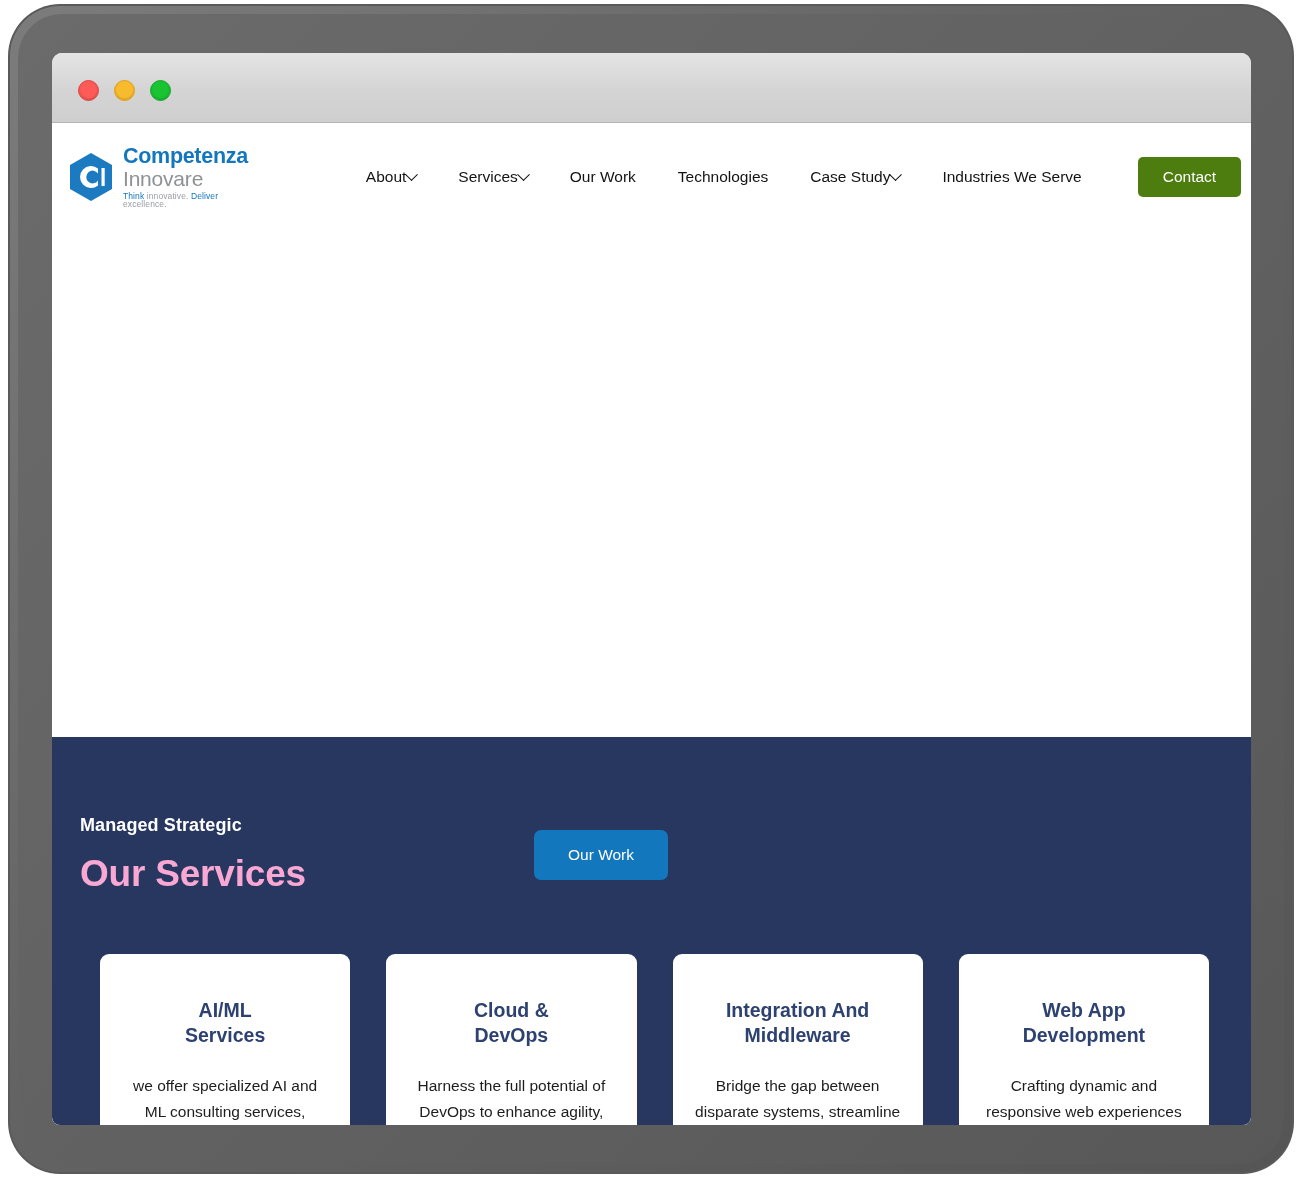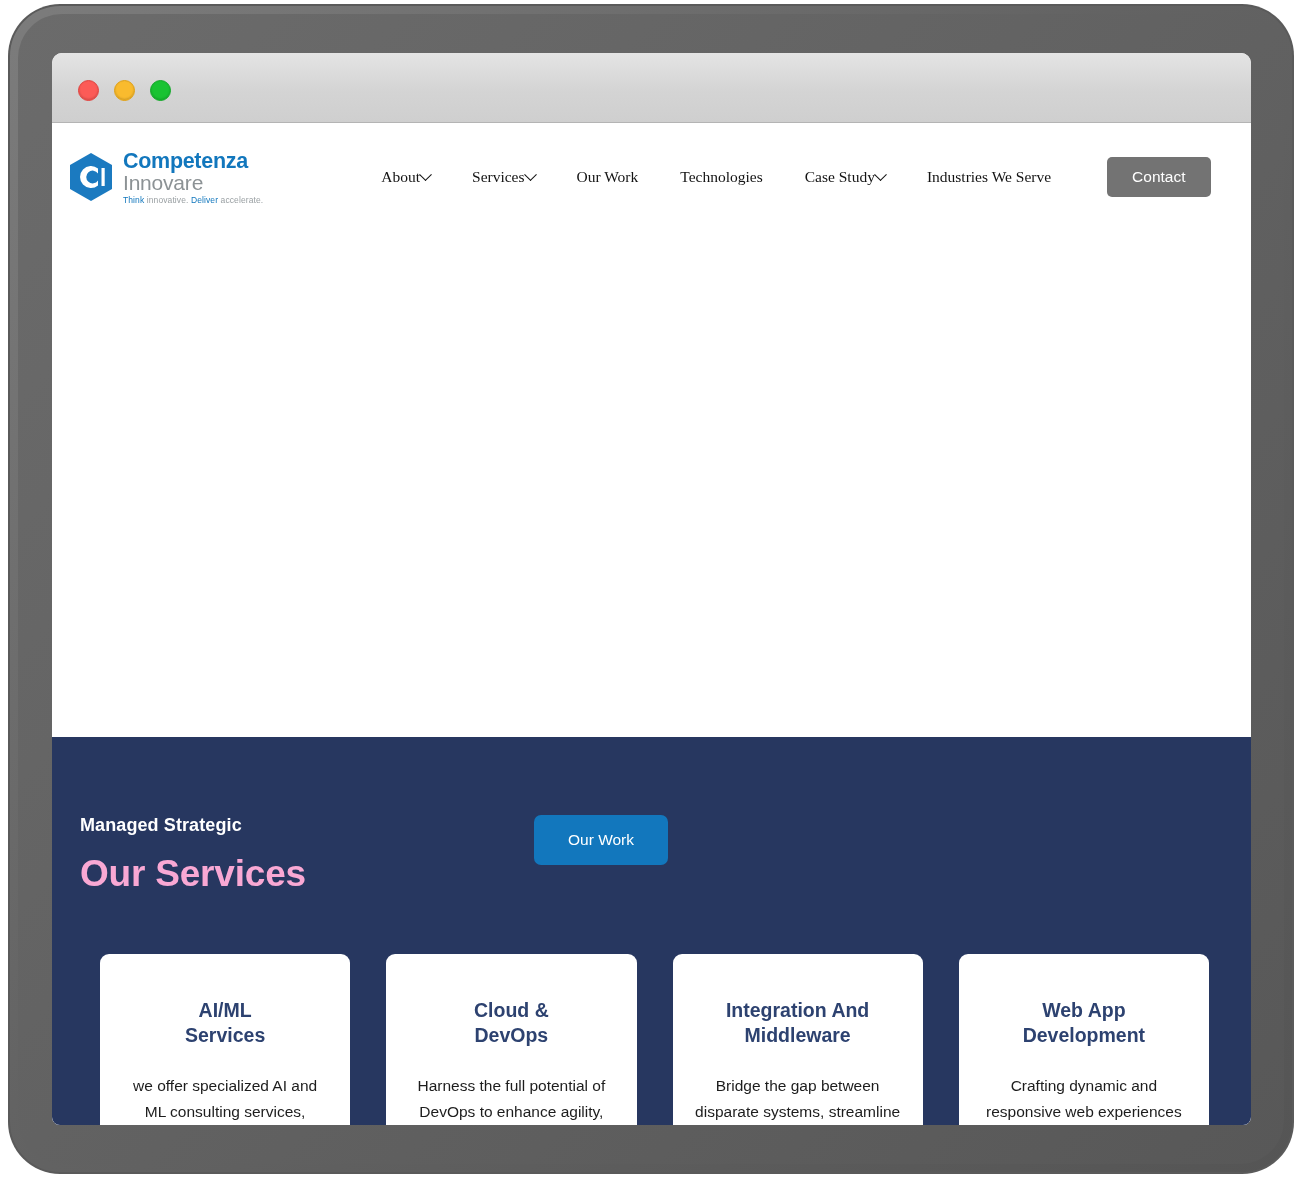--- a/index.html
+++ b/index.html
@@ -112,32 +112,31 @@
   }
   .nav-item {
     display: inline-flex;
     align-items: center;
     gap: 1px;
     font-size: 15.5px;
     color: #131313;
     padding: 8px 21px;
     white-space: nowrap;
     cursor: pointer;
-    font-family: Liberation Serif, serif;
   }
   .chev {
     display: inline-block;
     width: 9px; height: 9px;
     border-right: 1.6px solid #131313;
     border-bottom: 1.6px solid #131313;
     transform: rotate(45deg) translate(-2px,-2px);
   }
   #contact-button {
     margin-left: 35px;
-    background: #737373;
+    background: #4d7c0f;
     color: #ffffff;
     font-size: 15.5px;
     border: none;
     border-radius: 5px;
     padding: 11px 25px;
     cursor: pointer;
     font-family: inherit;
   }
 
   
@@ -147,21 +146,21 @@
   #services-section {
     position: absolute;
     left: 0; right: 0; bottom: 0;
     top: 614px;
     background: #273760;
     padding: 0;
   }
 
   #services-head {
     display: flex;
-    align-items: flex-start;
+    align-items: center;
     padding: 78px 22px 0 28px;
   }
   #services-head-left { width: 370px; flex: 0 0 auto; }
   .eyebrow {
     font-size: 18px; font-weight: 700; color: #ffffff;
     letter-spacing: .1px;
   }
   .section-title {
     font-size: 37px; font-weight: 700; color: #f9a8d4;
     margin-top: 17px; letter-spacing: -.2px;
@@ -242,21 +241,21 @@
           <svg width="46" height="50" viewBox="0 0 46 50">
             <polygon points="23,1 44,13 44,37 23,49 2,37 2,13" fill="#1b7ac0"></polygon>
             <path d="M30 16.5 A11 11 0 1 0 30 33.5 L30 28.5 A6.4 6.4 0 1 1 30 21.5 Z" fill="#ffffff"></path>
             <rect x="33.5" y="16" width="3.2" height="18" fill="#ffffff"></rect>
             <rect x="39" y="18.5" width="4" height="13" fill="#1b7ac0"></rect>
           </svg>
         </span>
         <span class="brand-text">
           <span class="brand-line1">Competenza</span>
           <span class="brand-line2">Innovare</span>
-          <span class="brand-tag"><span class="b">Think</span><span> innovative. </span><span class="b">Deliver</span><span> accelerate.</span></span>
+          <span class="brand-tag"><span class="b">Think</span><span> innovative. </span><span class="b">Deliver</span><span> excellence.</span></span>
         </span>
       </a>
 
       <nav id="main-nav">
         <span class="nav-item">
           <span>About</span>
           <i class="chev"></i>
         </span>
         <span class="nav-item">
           <span>Services</span>

